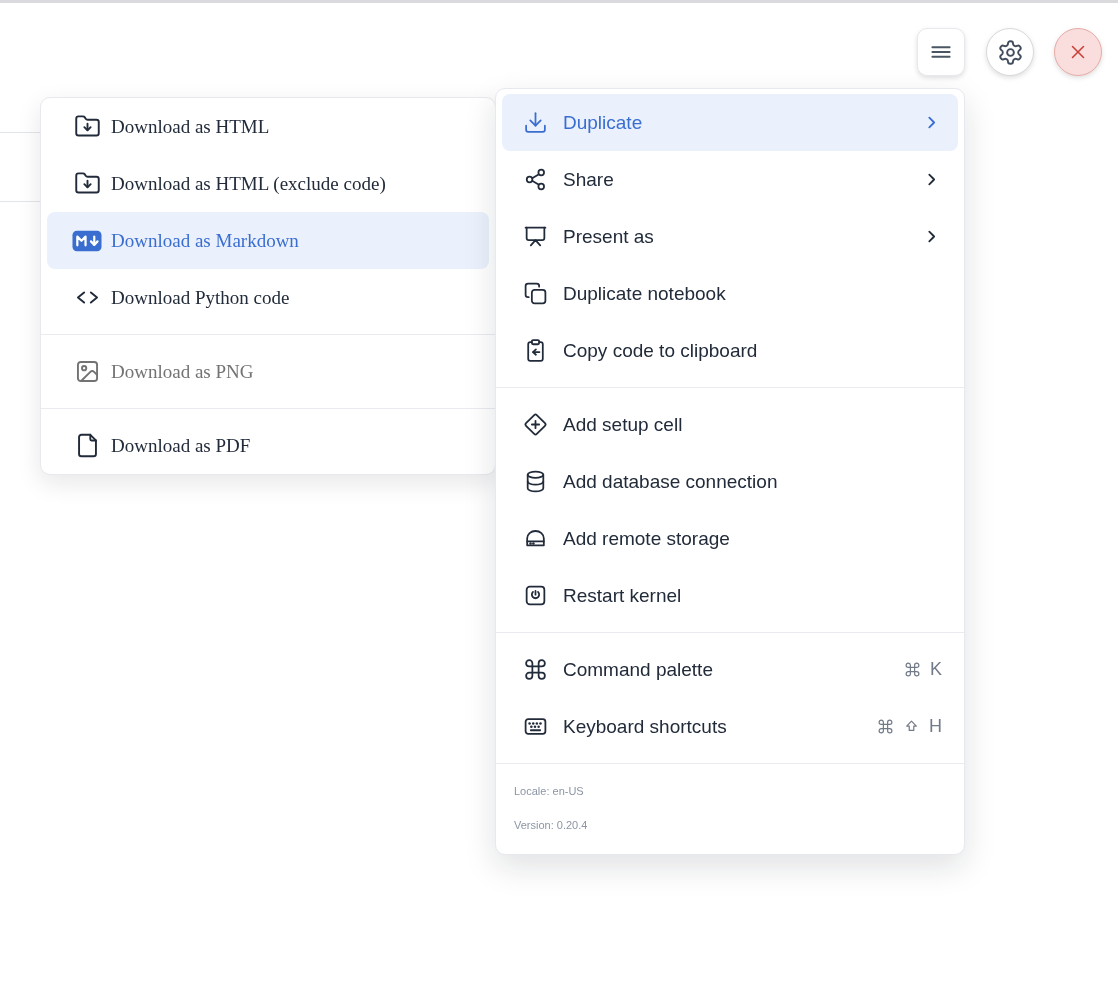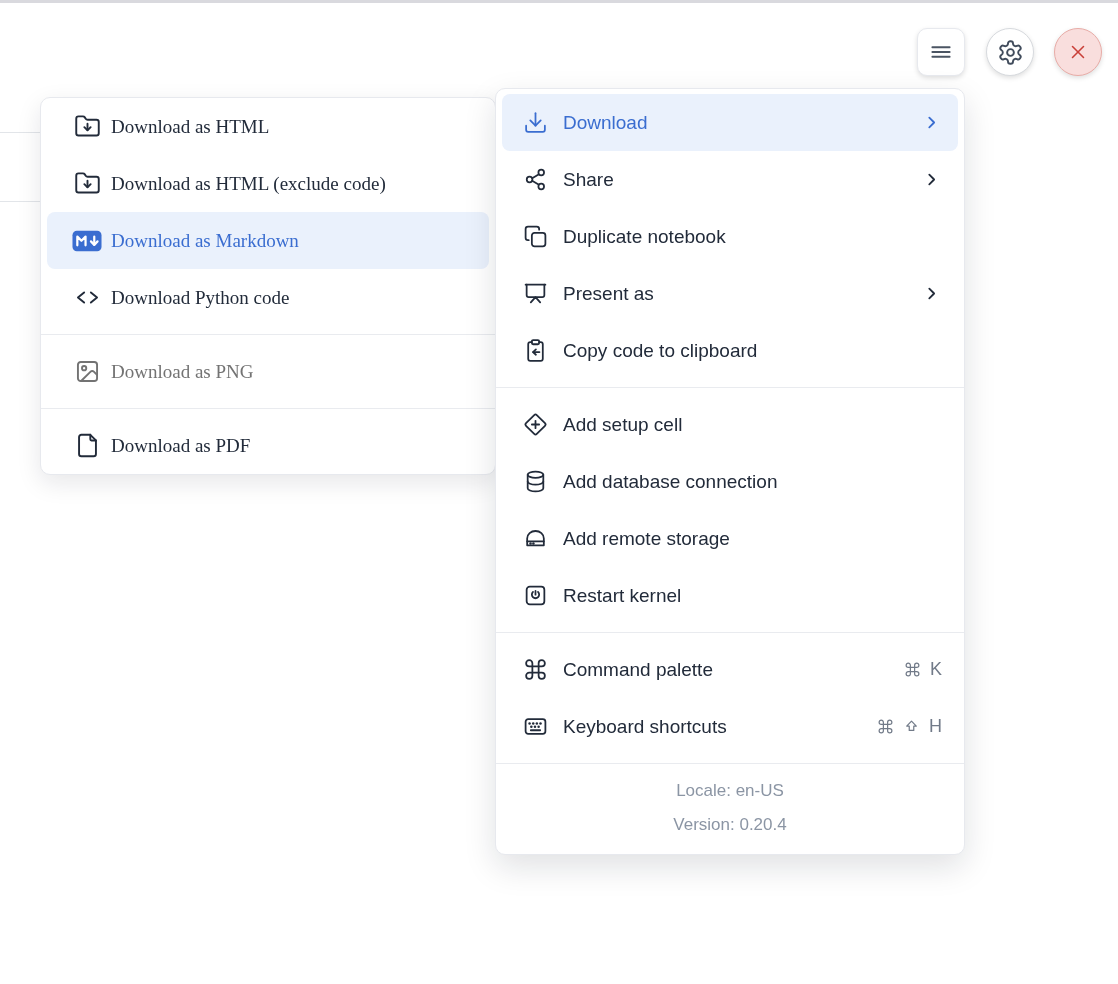--- a/index.html
+++ b/index.html
@@ -43,21 +43,21 @@
   .mi .ic{width:30px;display:flex;align-items:center;justify-content:center;flex:none;}
   .menu.left .mi .label{margin-left:9px;}
   .menu.right .mi .label{margin-left:13px;}
   .mi .label{flex:1;white-space:nowrap;}
   .mi.highlight{background:#eaf1fc;color:#3a6dd0;}
   .mi.disabled{color:#737373;cursor:default;}
   .chev{display:flex;align-items:center;flex:none;}
   .shortcut{display:flex;align-items:center;gap:9px;color:#717a88;font-size:18px;flex:none;}
   .divider{height:1px;background:#e9ebef;margin:8px 0;}
   .menu .footer{border-top:1px solid #e9ebef;margin-top:8px;padding:10px 18px 12px;
-    color:#8b95a4;font-size:17px;line-height:34px;text-align:center;}
+    color:#8b95a4;font-size:11px;line-height:34px;}
 
   .ic svg,.chev svg,.shortcut svg,.circle-btn svg{
     fill:none;stroke:currentColor;stroke-width:1.7;stroke-linecap:round;stroke-linejoin:round;
     display:block;
   }
   .chev svg{stroke-width:2.1;}
   .dot{stroke-width:2.4;}
 </style>
 </head>
 <body>
@@ -158,21 +158,21 @@
 
 <div class="menu right">
   <div class="mi highlight">
     <span class="ic">
         <svg width="25" height="25" viewBox="0 0 24 24" stroke-width="1.8">
           <path d="M21 15v4a2 2 0 0 1-2 2H5a2 2 0 0 1-2-2v-4"></path>
           <path d="m7 10 5 5 5-5"></path>
           <path d="M12 15V3"></path>
         </svg>
       </span>
-    <span class="label">Download</span>
+    <span class="label">Duplicate</span>
     <span class="chev">
         <svg width="21" height="21" viewBox="0 0 24 24">
           <path d="m9.5 6.5 5.5 5.5-5.5 5.5"></path>
         </svg>
       </span>
   </div>
   <div class="mi">
     <span class="ic">
         <svg width="25" height="25" viewBox="0 0 24 24">
           <circle cx="17.5" cy="5.3" r="2.7"></circle>
@@ -185,40 +185,40 @@
     <span class="label">Share</span>
     <span class="chev">
         <svg width="21" height="21" viewBox="0 0 24 24">
           <path d="m9.5 6.5 5.5 5.5-5.5 5.5"></path>
         </svg>
       </span>
   </div>
   <div class="mi">
     <span class="ic">
         <svg width="25" height="25" viewBox="0 0 24 24">
-          <rect x="8.5" y="8.5" width="13" height="13" rx="2.5"></rect>
-          <path d="M5.5 15.5h-.7a2.3 2.3 0 0 1-2.3-2.3V4.8a2.3 2.3 0 0 1 2.3-2.3h8.4a2.3 2.3 0 0 1 2.3 2.3v.7"></path>
-        </svg>
-      </span>
-    <span class="label">Duplicate notebook</span>
-  </div>
-  <div class="mi">
-    <span class="ic">
-        <svg width="25" height="25" viewBox="0 0 24 24">
           <path d="M2.5 3.5h19"></path>
           <path d="M20.5 3.5v10a2 2 0 0 1-2 2h-13a2 2 0 0 1-2-2v-10"></path>
           <path d="m7.5 20.5 4.5-5 4.5 5"></path>
         </svg>
       </span>
     <span class="label">Present as</span>
     <span class="chev">
         <svg width="21" height="21" viewBox="0 0 24 24">
           <path d="m9.5 6.5 5.5 5.5-5.5 5.5"></path>
         </svg>
       </span>
+  </div>
+  <div class="mi">
+    <span class="ic">
+        <svg width="25" height="25" viewBox="0 0 24 24">
+          <rect x="8.5" y="8.5" width="13" height="13" rx="2.5"></rect>
+          <path d="M5.5 15.5h-.7a2.3 2.3 0 0 1-2.3-2.3V4.8a2.3 2.3 0 0 1 2.3-2.3h8.4a2.3 2.3 0 0 1 2.3 2.3v.7"></path>
+        </svg>
+      </span>
+    <span class="label">Duplicate notebook</span>
   </div>
   <div class="mi">
     <span class="ic">
         <svg width="25" height="25" viewBox="0 0 24 24">
           <rect x="8.5" y="2" width="7" height="4" rx="1.2"></rect>
           <path d="M15.5 4H17a2 2 0 0 1 2 2v14a2 2 0 0 1-2 2H7a2 2 0 0 1-2-2V6a2 2 0 0 1 2-2h1.5"></path>
           <path d="M15.8 13.5H9.8"></path>
           <path d="m12.4 10.9-2.8 2.6 2.8 2.6"></path>
         </svg>
       </span>

